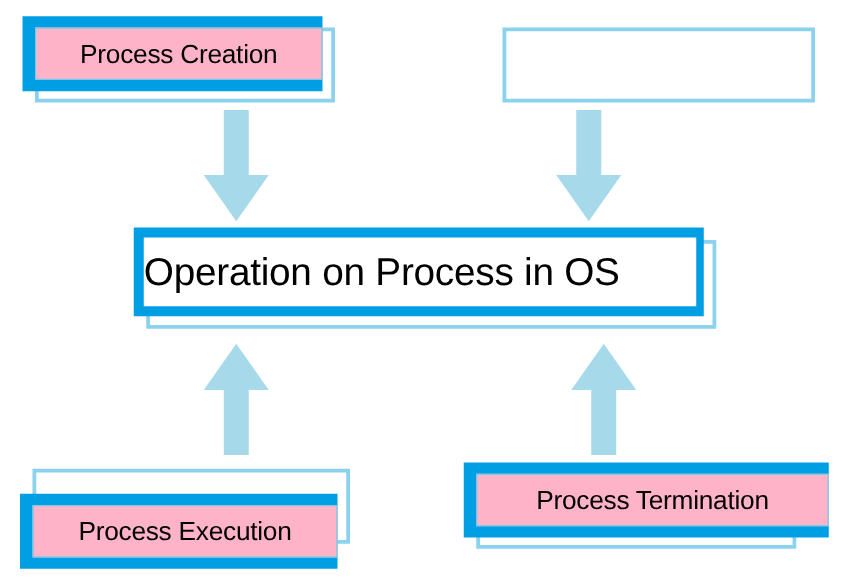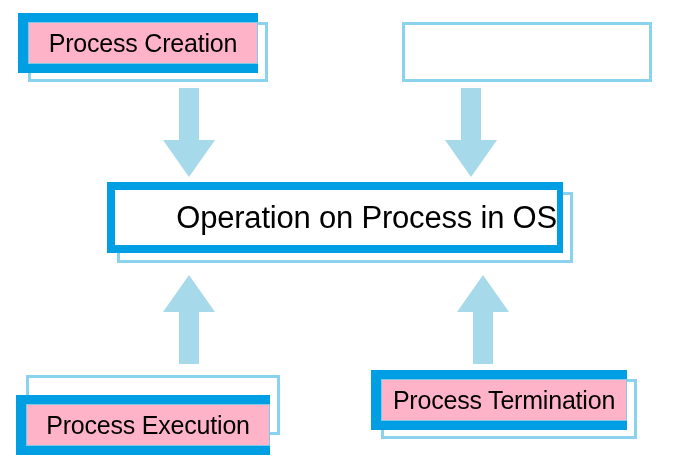--- a/index.html
+++ b/index.html
@@ -38,41 +38,41 @@
     box-sizing: border-box;
     background: #FFB3C9;
     border: 1px solid #7FC9E8;
     display: flex;
     align-items: center;
     justify-content: center;
     overflow: hidden;
   }
   .node .label {
     color: #000000;
-    font-size: 25px;
+    font-size: 21px;
     line-height: 1;
     white-space: nowrap;
     letter-spacing: -0.2px;
   }
 
   
   .center-node {
     position: absolute;
     box-sizing: border-box;
     background: #009FE3;
     padding: 8px 6px 8px 8px;
   }
   .center-node .inner {
     width: 100%;
     height: 100%;
     box-sizing: border-box;
     background: #FFFFFF;
     display: flex;
     align-items: center;
-    justify-content: flex-end;
+    justify-content: flex-start;
   }
   .center-node .label {
     color: #000000;
     font-size: 31px;
     line-height: 1;
     white-space: nowrap;
     letter-spacing: -0.2px;
   }
 
   
@@ -127,19 +127,19 @@
   </div>
 
   <div class="shadow" style="left:26px; top:375px; width:254px; height:60px;"></div>
   <div class="node" style="left:16px; top:366px; width:254px; height:60px;margin-top:29px;">
     <div class="inner">
       <span class="label">Process Execution</span>
     </div>
   </div>
 
   <div class="shadow" style="left:381px; top:379px; width:256px; height:60px;"></div>
-  <div class="node" style="left:371px; top:370px; width:256px; height:60px;">
+  <div class="node" style="left:371px; top:370px; width:292px; height:60px;">
     <div class="inner">
       <span class="label">Process Termination</span>
     </div>
   </div>
 
 </div>
 
 </body></html>

